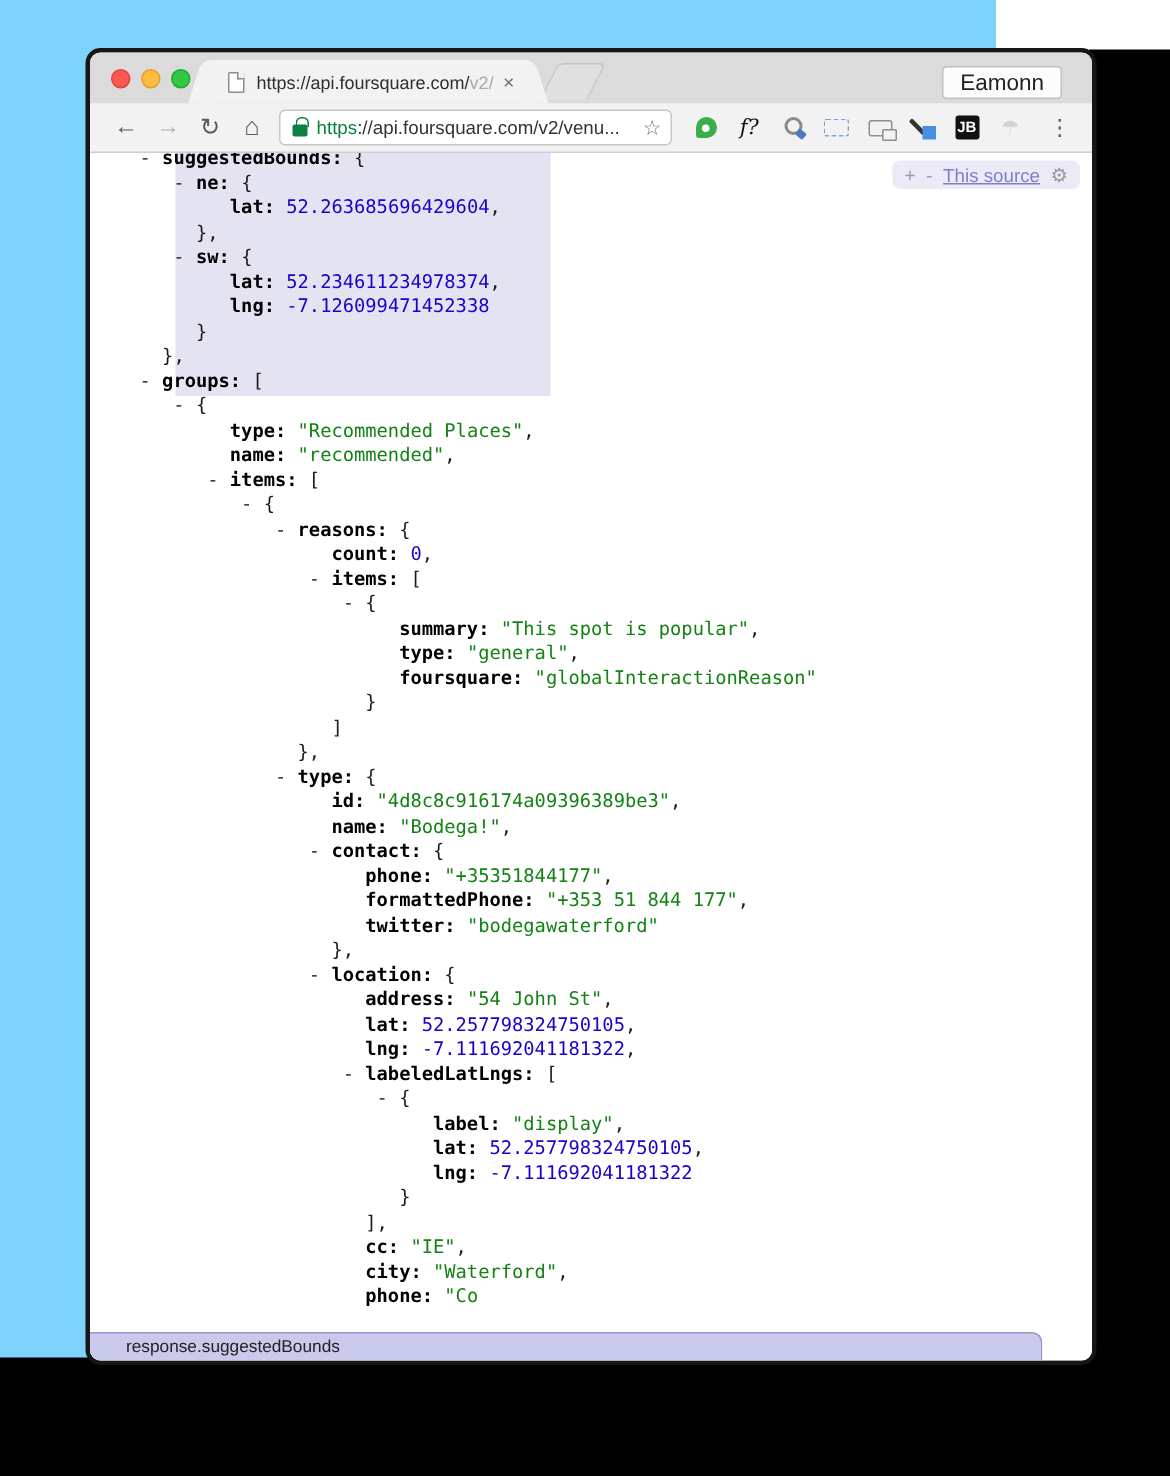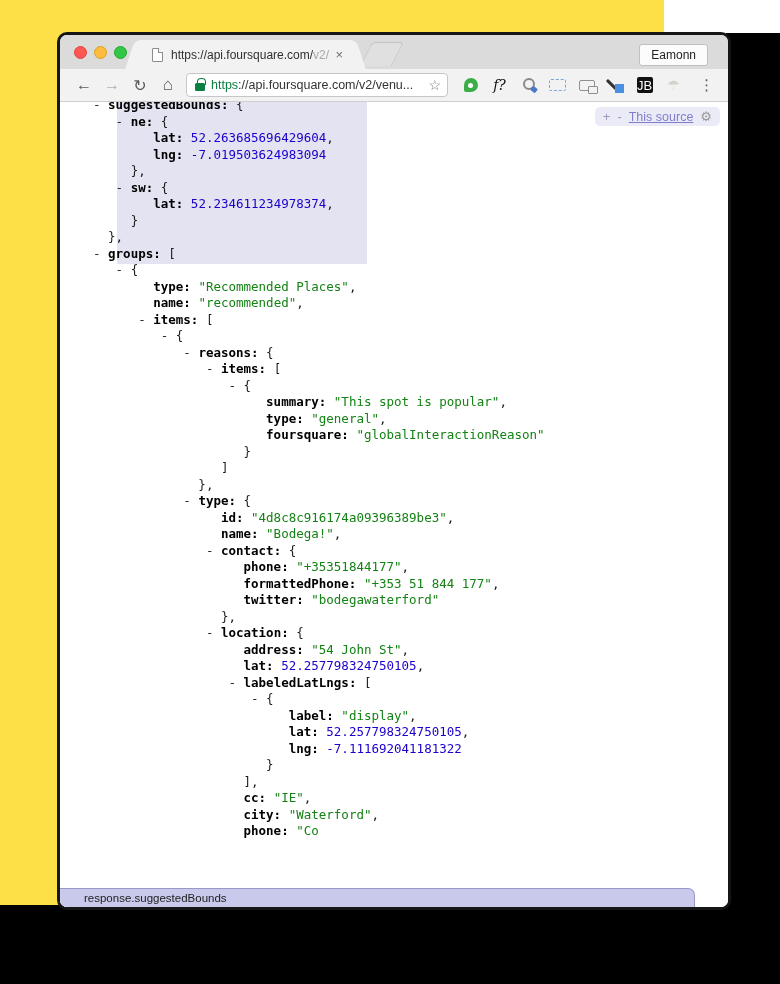--- a/index.html
+++ b/index.html
@@ -1,18 +1,18 @@
 <!DOCTYPE html>
 <html><head>
 <meta charset="utf-8">
 <style>
   * { margin:0; padding:0; box-sizing:border-box; }
   html,body { width:780px; height:984px; background:#ffffff; overflow:hidden;
               font-family:"Liberation Sans", sans-serif; }
-  .stage { position:relative; width:664px; height:984px; background:#fde047; }
+  .stage { position:relative; width:664px; height:984px; background:#7dd3fc; }
 
   
   .backdrop-right  { position:absolute; left:726px; top:33px; width:54px; bottom:0; background:#000; }
   .backdrop-bottom { position:absolute; left:0; top:905px; width:780px; height:79px; background:#000; }
 
   
   .window { position:absolute; left:57px; top:32px; width:674px; height:878px;
             background:#fff; border:3px solid #161616; border-radius:10px; overflow:hidden; }
 
   
@@ -37,21 +37,21 @@
   .tab-title { font-size:12px; color:#2f2f2f; white-space:nowrap; overflow:hidden; }
   .tab-title .fade { color:#a9a9a9; }
   .tab-close { margin-left:auto; color:#6e6e6e; font-size:13px; line-height:13px; padding-left:6px; }
 
   .newtab-stub { position:absolute; left:306px; bottom:3px; width:32px; height:24px;
                  background:#E0E0E0; border:1px solid #C4C4C4; border-bottom:none;
                  transform:skewX(-27deg); border-radius:4px 4px 0 0; }
 
   .profile-btn { position:absolute; right:20px; top:9px; height:22px; padding:0 11px;
                  background:#FCFCFC; border:1px solid #BFBFBF; border-radius:3px;
-                 font-size:12px; color:#222; display:flex; align-items:center; }
+                 font-size:15px; color:#222; display:flex; align-items:center; }
 
   
   .toolbar { height:33px; background:#F2F2F2; border-bottom:1px solid #CFCFCF;
              display:flex; align-items:center; padding:0 10px; }
   .navbtn { width:28px; text-align:center; font-size:16px; color:#5a5a5a; flex:none; }
   .navbtn.disabled { color:#b0b0b0; }
   .navbtn.home { font-size:17px; }
 
   .omnibox { flex:none; width:262px; height:24px; background:#fff; border:1px solid #C6C6C6;
              border-radius:4px; display:flex; align-items:center; padding:0 6px; margin:0 8px 0 4px; }
@@ -78,21 +78,21 @@
                       background:#4a78c2; border-radius:1px; transform:rotate(40deg); }
   .dashed-glyph { width:17px; height:12px; border:1.4px dashed #7aa5dd; border-radius:2px; }
   .monitor-glyph { position:relative; width:16px; height:11px; border:1.6px solid #8f8f8f; border-radius:2px; }
   .monitor-glyph::after { content:""; position:absolute; left:8px; top:5px; width:8px; height:6px;
                           background:#f2f2f2; border:1.6px solid #8f8f8f; border-radius:1px; }
   .picker-glyph { position:relative; width:16px; height:16px; }
   .picker-glyph .swatch { position:absolute; right:0; bottom:0; width:9px; height:9px; background:#4a90e2; }
   .picker-glyph .dropper { position:absolute; left:2px; top:1px; width:3px; height:13px; background:#333;
                            transform:rotate(-45deg); border-radius:1px; }
   .jb-glyph { width:16px; height:16px; background:#111; border-radius:2px; color:#fff;
-              font-size:13px; font-weight:normal; display:flex; align-items:center; justify-content:center; }
+              font-size:10px; font-weight:bold; display:flex; align-items:center; justify-content:center; }
   .ghost-glyph { font-size:14px; color:#d3d3cd; }
   .menu-dots { margin-left:auto; width:22px; text-align:center; color:#5a5a5a; font-size:15px; letter-spacing:1px; }
 
   
   .content { position:relative; height:805px; background:#fff; overflow:hidden; }
   .hover-highlight { position:absolute; left:57px; top:-5px; width:250px; height:167px;
                      background:#E3E3F1; z-index:0; }
   .json-tree { position:absolute; left:0; top:-5px; padding-left:33px; z-index:1; }
   .jline { white-space:pre; font-family:"DejaVu Sans Mono", monospace; font-size:12.5px;
            line-height:16.5px; height:16.5px; color:#1b1b1b; }
@@ -182,52 +182,54 @@
 
       <span class="menu-dots">⋮</span>
     </div>
 
     <div class="content">
       <div class="hover-highlight"></div>
       <div class="json-tree">
           <div class="jline"><span class="dash">- </span><span class="key">suggestedBounds: </span><span class="pun">{</span></div>
           <div class="jline">   <span class="dash">- </span><span class="key">ne: </span><span class="pun">{</span></div>
           <div class="jline">        <span class="key">lat: </span><span class="num">52.263685696429604</span><span class="pun">,</span></div>
-          <div class="jline">        <span class="key">lng: </span><span class="num">-7.019503624983094</span></div>
           <div class="jline">     <span class="pun">},</span></div>
           <div class="jline">   <span class="dash">- </span><span class="key">sw: </span><span class="pun">{</span></div>
           <div class="jline">        <span class="key">lat: </span><span class="num">52.234611234978374</span><span class="pun">,</span></div>
+          <div class="jline">        <span class="key">lng: </span><span class="num">-7.126099471452338</span></div>
           <div class="jline">     <span class="pun">}</span></div>
           <div class="jline">  <span class="pun">},</span></div>
           <div class="jline"><span class="dash">- </span><span class="key">groups: </span><span class="pun">[</span></div>
           <div class="jline">   <span class="dash">- </span><span class="pun">{</span></div>
           <div class="jline">        <span class="key">type: </span><span class="str">"Recommended Places"</span><span class="pun">,</span></div>
           <div class="jline">        <span class="key">name: </span><span class="str">"recommended"</span><span class="pun">,</span></div>
           <div class="jline">      <span class="dash">- </span><span class="key">items: </span><span class="pun">[</span></div>
           <div class="jline">         <span class="dash">- </span><span class="pun">{</span></div>
           <div class="jline">            <span class="dash">- </span><span class="key">reasons: </span><span class="pun">{</span></div>
+          <div class="jline">                 <span class="key">count: </span><span class="num">0</span><span class="pun">,</span></div>
           <div class="jline">               <span class="dash">- </span><span class="key">items: </span><span class="pun">[</span></div>
           <div class="jline">                  <span class="dash">- </span><span class="pun">{</span></div>
           <div class="jline">                       <span class="key">summary: </span><span class="str">"This spot is popular"</span><span class="pun">,</span></div>
           <div class="jline">                       <span class="key">type: </span><span class="str">"general"</span><span class="pun">,</span></div>
           <div class="jline">                       <span class="key">foursquare: </span><span class="str">"globalInteractionReason"</span></div>
           <div class="jline">                    <span class="pun">}</span></div>
           <div class="jline">                 <span class="pun">]</span></div>
           <div class="jline">              <span class="pun">},</span></div>
           <div class="jline">            <span class="dash">- </span><span class="key">type: </span><span class="pun">{</span></div>
           <div class="jline">                 <span class="key">id: </span><span class="str">"4d8c8c916174a09396389be3"</span><span class="pun">,</span></div>
           <div class="jline">                 <span class="key">name: </span><span class="str">"Bodega!"</span><span class="pun">,</span></div>
           <div class="jline">               <span class="dash">- </span><span class="key">contact: </span><span class="pun">{</span></div>
           <div class="jline">                    <span class="key">phone: </span><span class="str">"+35351844177"</span><span class="pun">,</span></div>
           <div class="jline">                    <span class="key">formattedPhone: </span><span class="str">"+353 51 844 177"</span><span class="pun">,</span></div>
           <div class="jline">                    <span class="key">twitter: </span><span class="str">"bodegawaterford"</span></div>
           <div class="jline">                 <span class="pun">},</span></div>
           <div class="jline">               <span class="dash">- </span><span class="key">location: </span><span class="pun">{</span></div>
           <div class="jline">                    <span class="key">address: </span><span class="str">"54 John St"</span><span class="pun">,</span></div>
           <div class="jline">                    <span class="key">lat: </span><span class="num">52.257798324750105</span><span class="pun">,</span></div>
+          <div class="jline">                    <span class="key">lng: </span><span class="num">-7.111692041181322</span><span class="pun">,</span></div>
           <div class="jline">                  <span class="dash">- </span><span class="key">labeledLatLngs: </span><span class="pun">[</span></div>
           <div class="jline">                     <span class="dash">- </span><span class="pun">{</span></div>
           <div class="jline">                          <span class="key">label: </span><span class="str">"display"</span><span class="pun">,</span></div>
           <div class="jline">                          <span class="key">lat: </span><span class="num">52.257798324750105</span><span class="pun">,</span></div>
           <div class="jline">                          <span class="key">lng: </span><span class="num">-7.111692041181322</span></div>
           <div class="jline">                       <span class="pun">}</span></div>
           <div class="jline">                    <span class="pun">],</span></div>
           <div class="jline">                    <span class="key">cc: </span><span class="str">"IE"</span><span class="pun">,</span></div>
           <div class="jline">                    <span class="key">city: </span><span class="str">"Waterford"</span><span class="pun">,</span></div>
           <div class="jline">                    <span class="key">phone: </span><span class="str">"Co</span></div>

